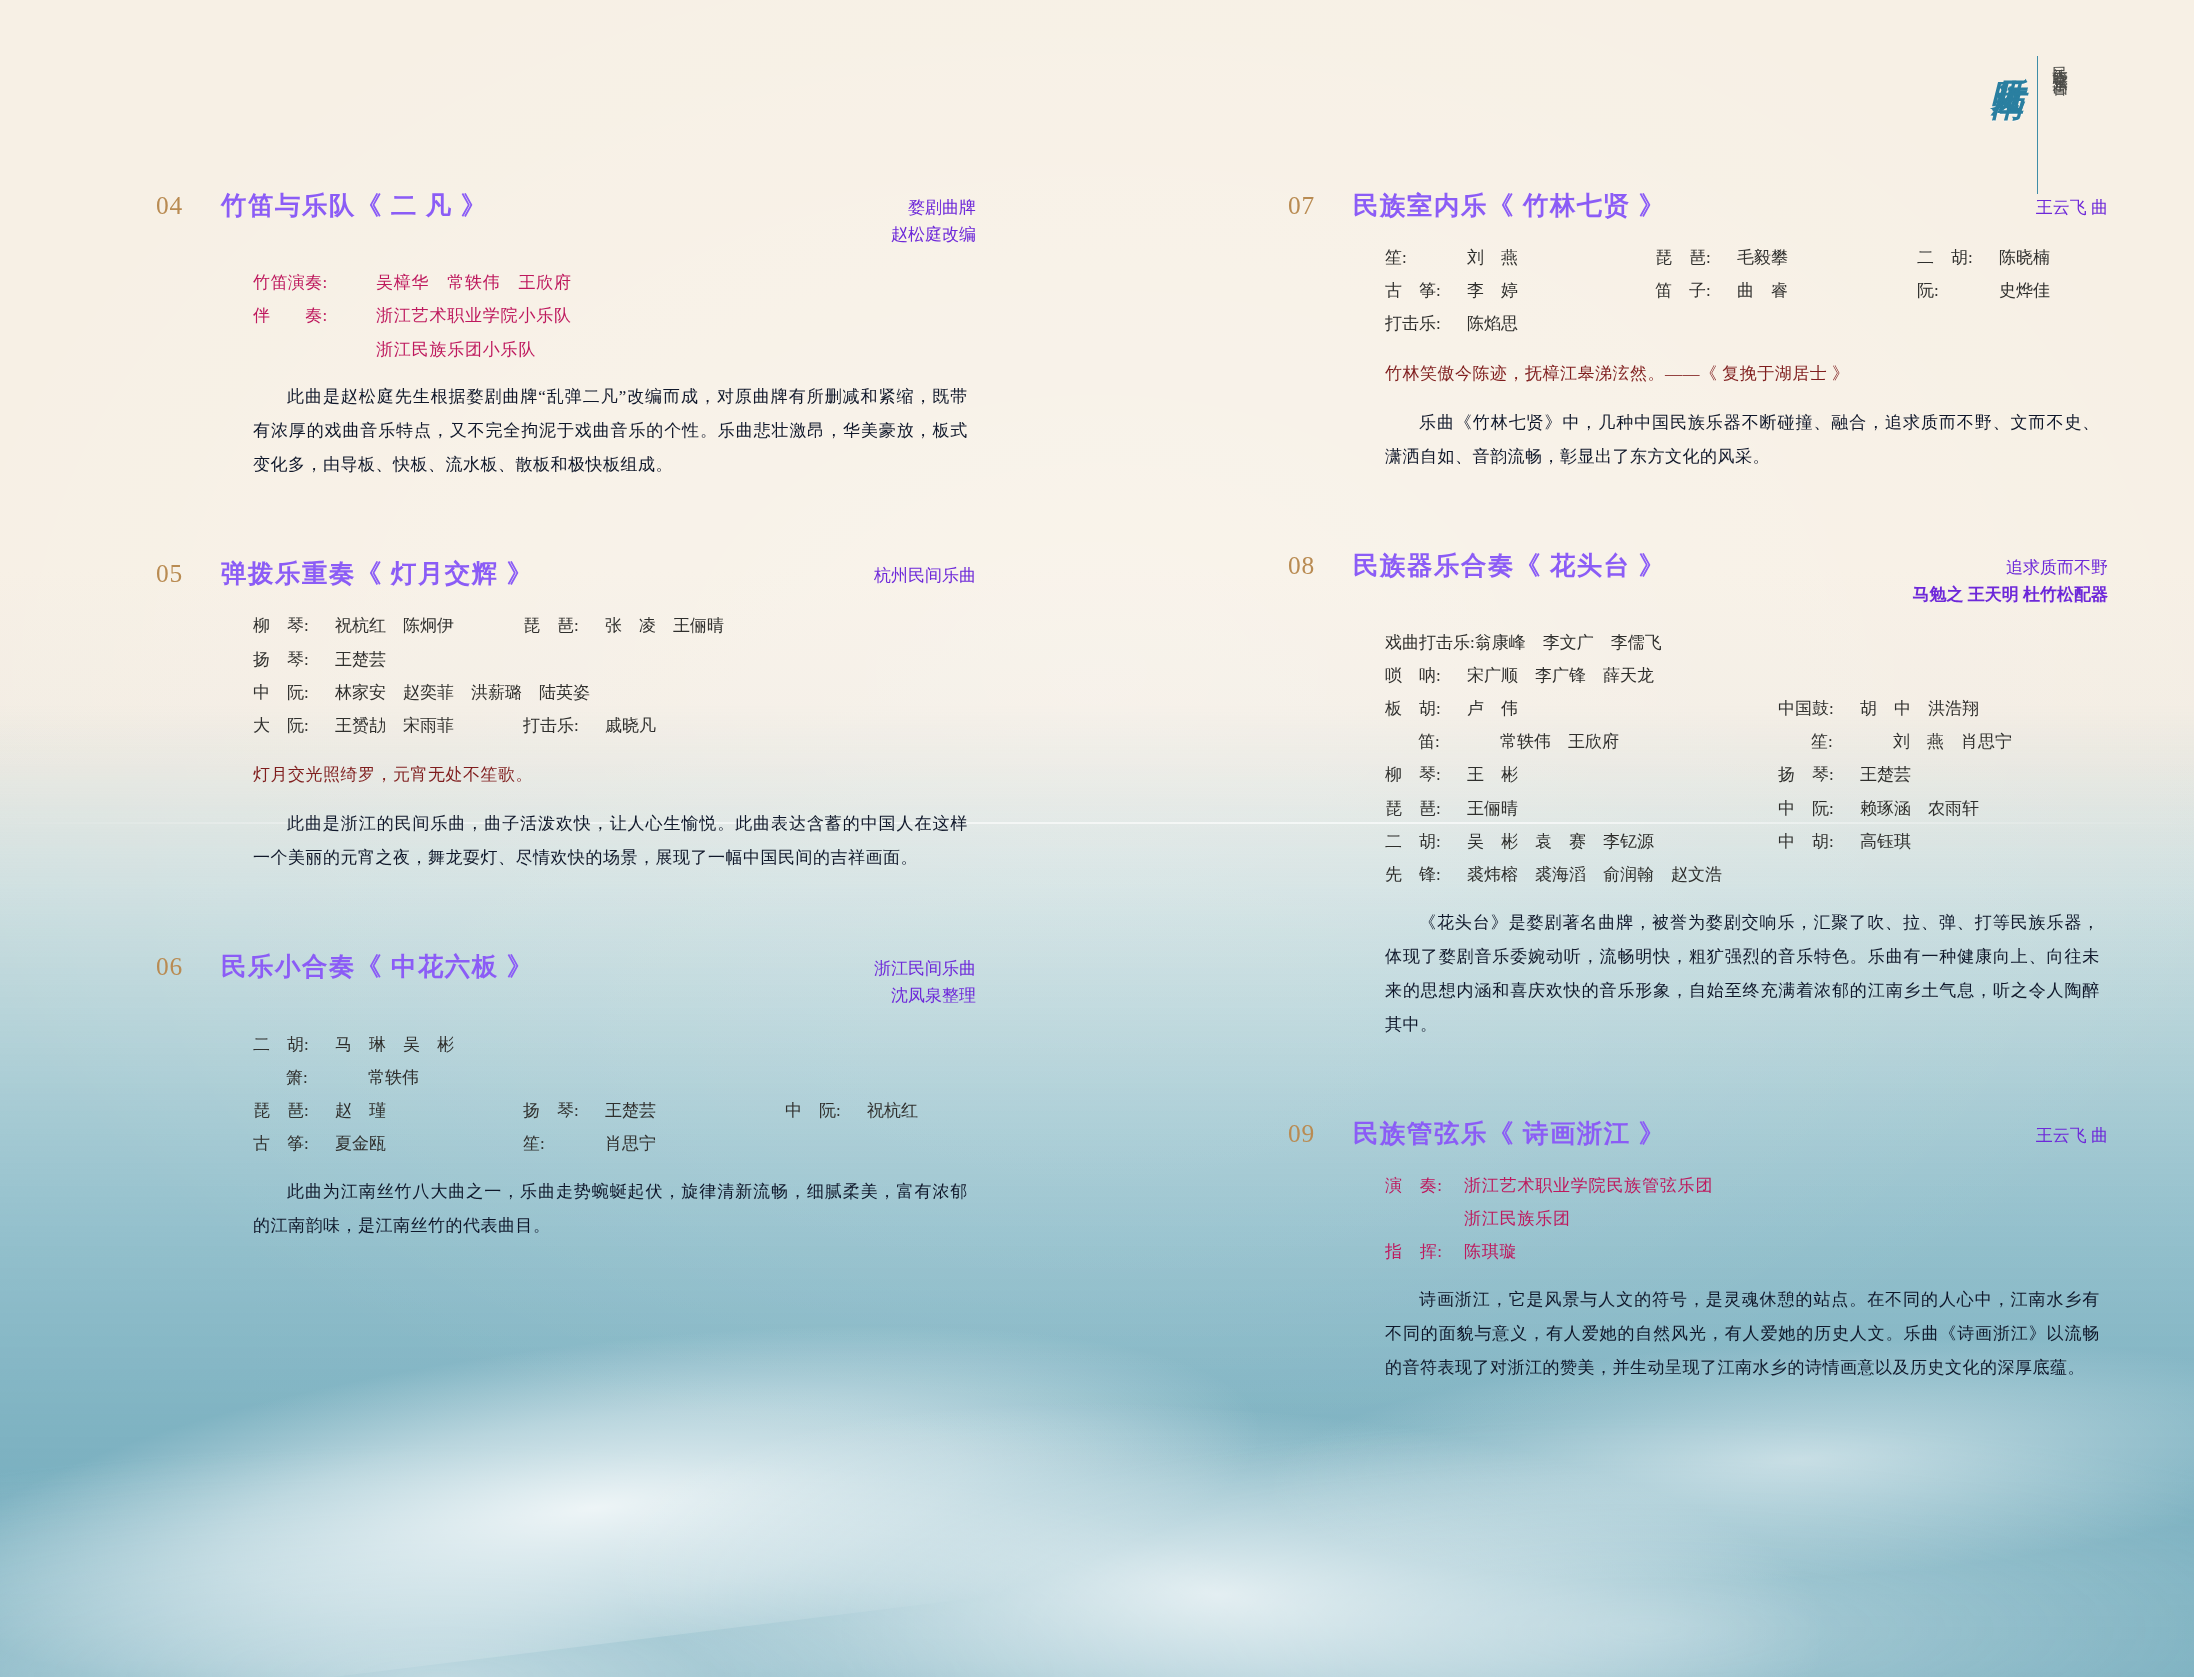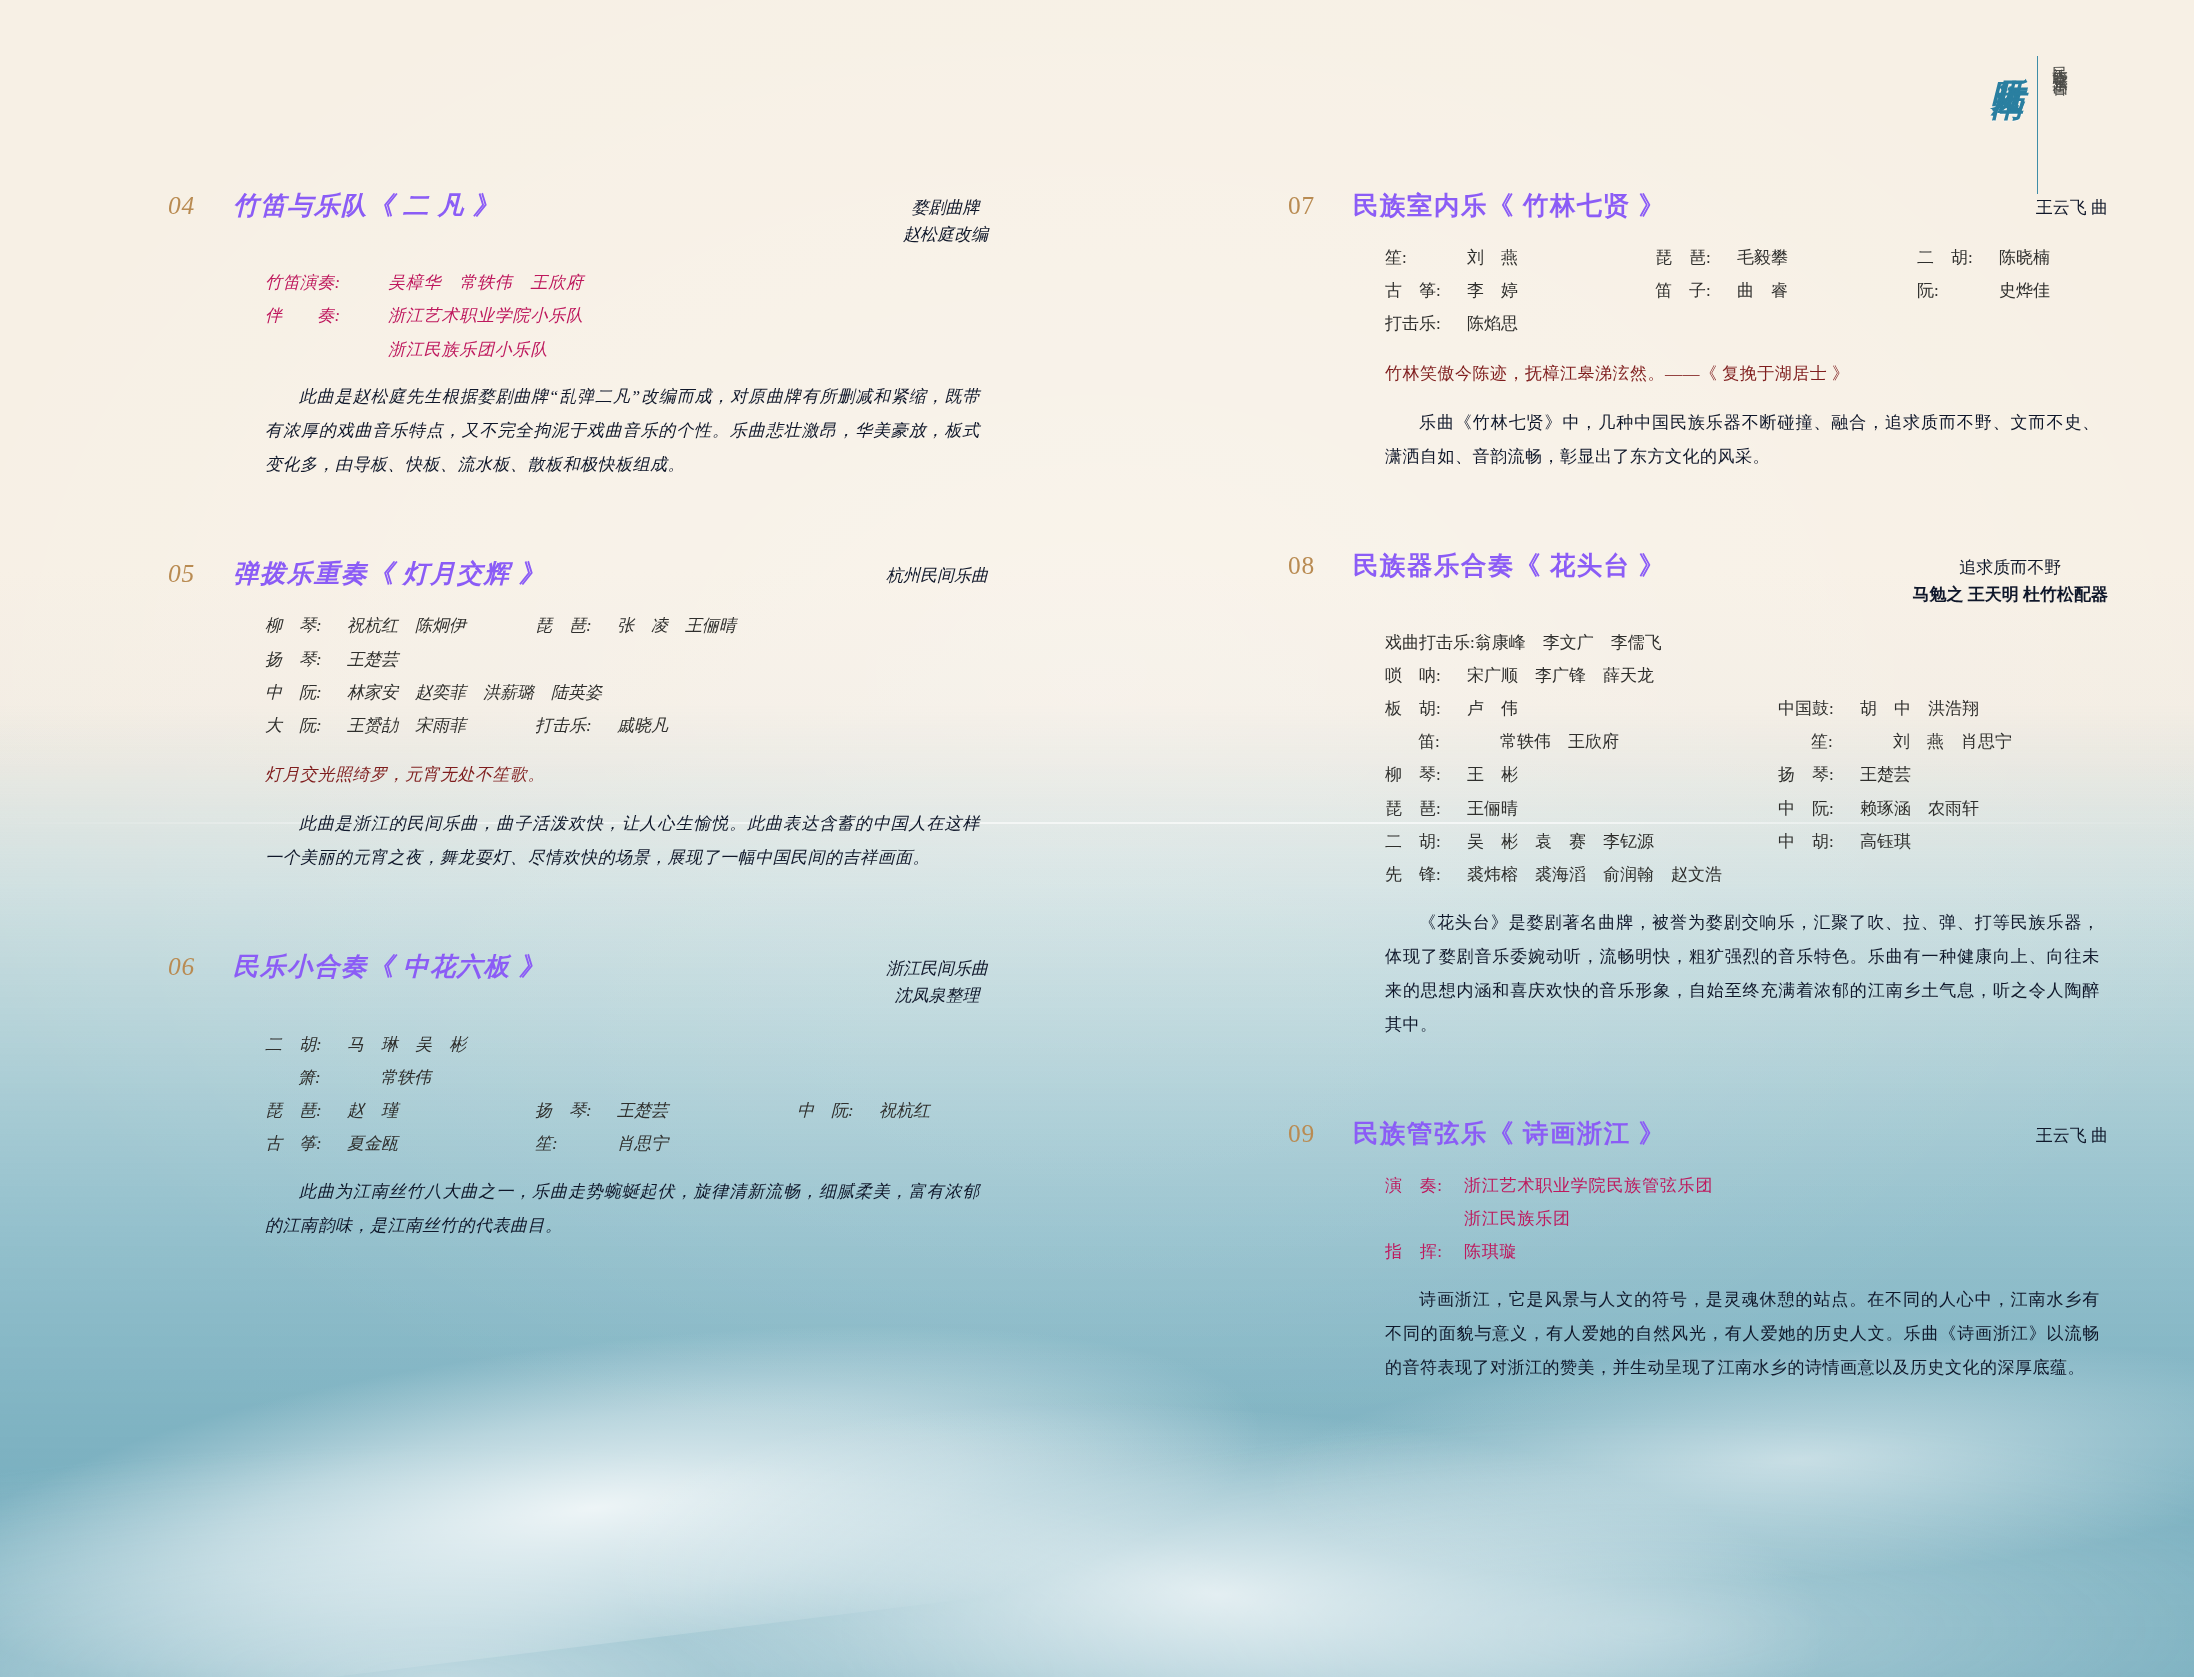--- a/index.html
+++ b/index.html
@@ -124,21 +124,21 @@
   
   .page {
     position: absolute;
     inset: 0;
   }
   .col {
     position: absolute;
     top: 189px;
     width: 820px;
   }
-  .col-left  { left: 168px; font-style: italic; }
+  .col-left  { left: 156px; }
   .col-right { left: 1288px; }
 
   
   .track { margin-bottom: 75px; }
 
   .track-head {
     display: flex;
     align-items: flex-start;
     justify-content: space-between;
     gap: 16.4px;
@@ -155,23 +155,23 @@
     font-family: "Liberation Serif", "DejaVu Serif", serif;
   }
   .track-title {
     font-size: 25.4px;
     font-weight: 700;
     color: #8b5cf6;
     letter-spacing: 1.6px;
     white-space: nowrap;
   }
   .track-credit {
-    text-align: center;
+    text-align: right;
     font-size: 17px;
-    color: #0f172a;
+    color: #6d28d9;
     line-height: 1.6;
     white-space: nowrap;
     padding-top: 4.9px;
   }
   .track-credit .em { font-weight: 700; }
 
   
   .performers {
     margin-top: 18px;
     padding-left: 97px;

